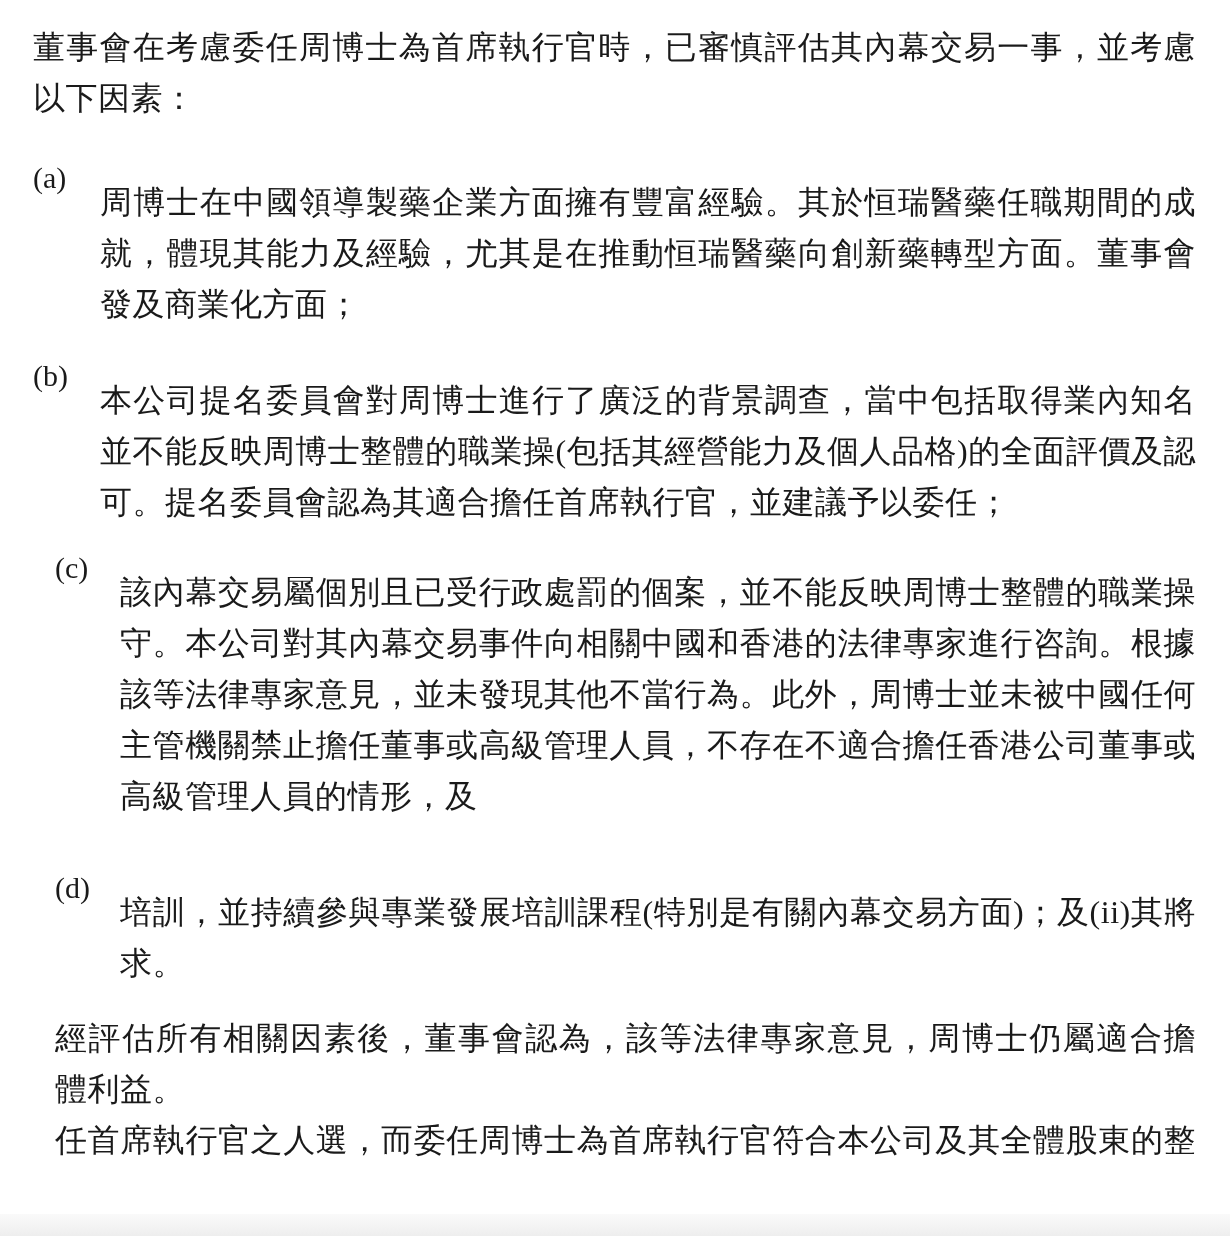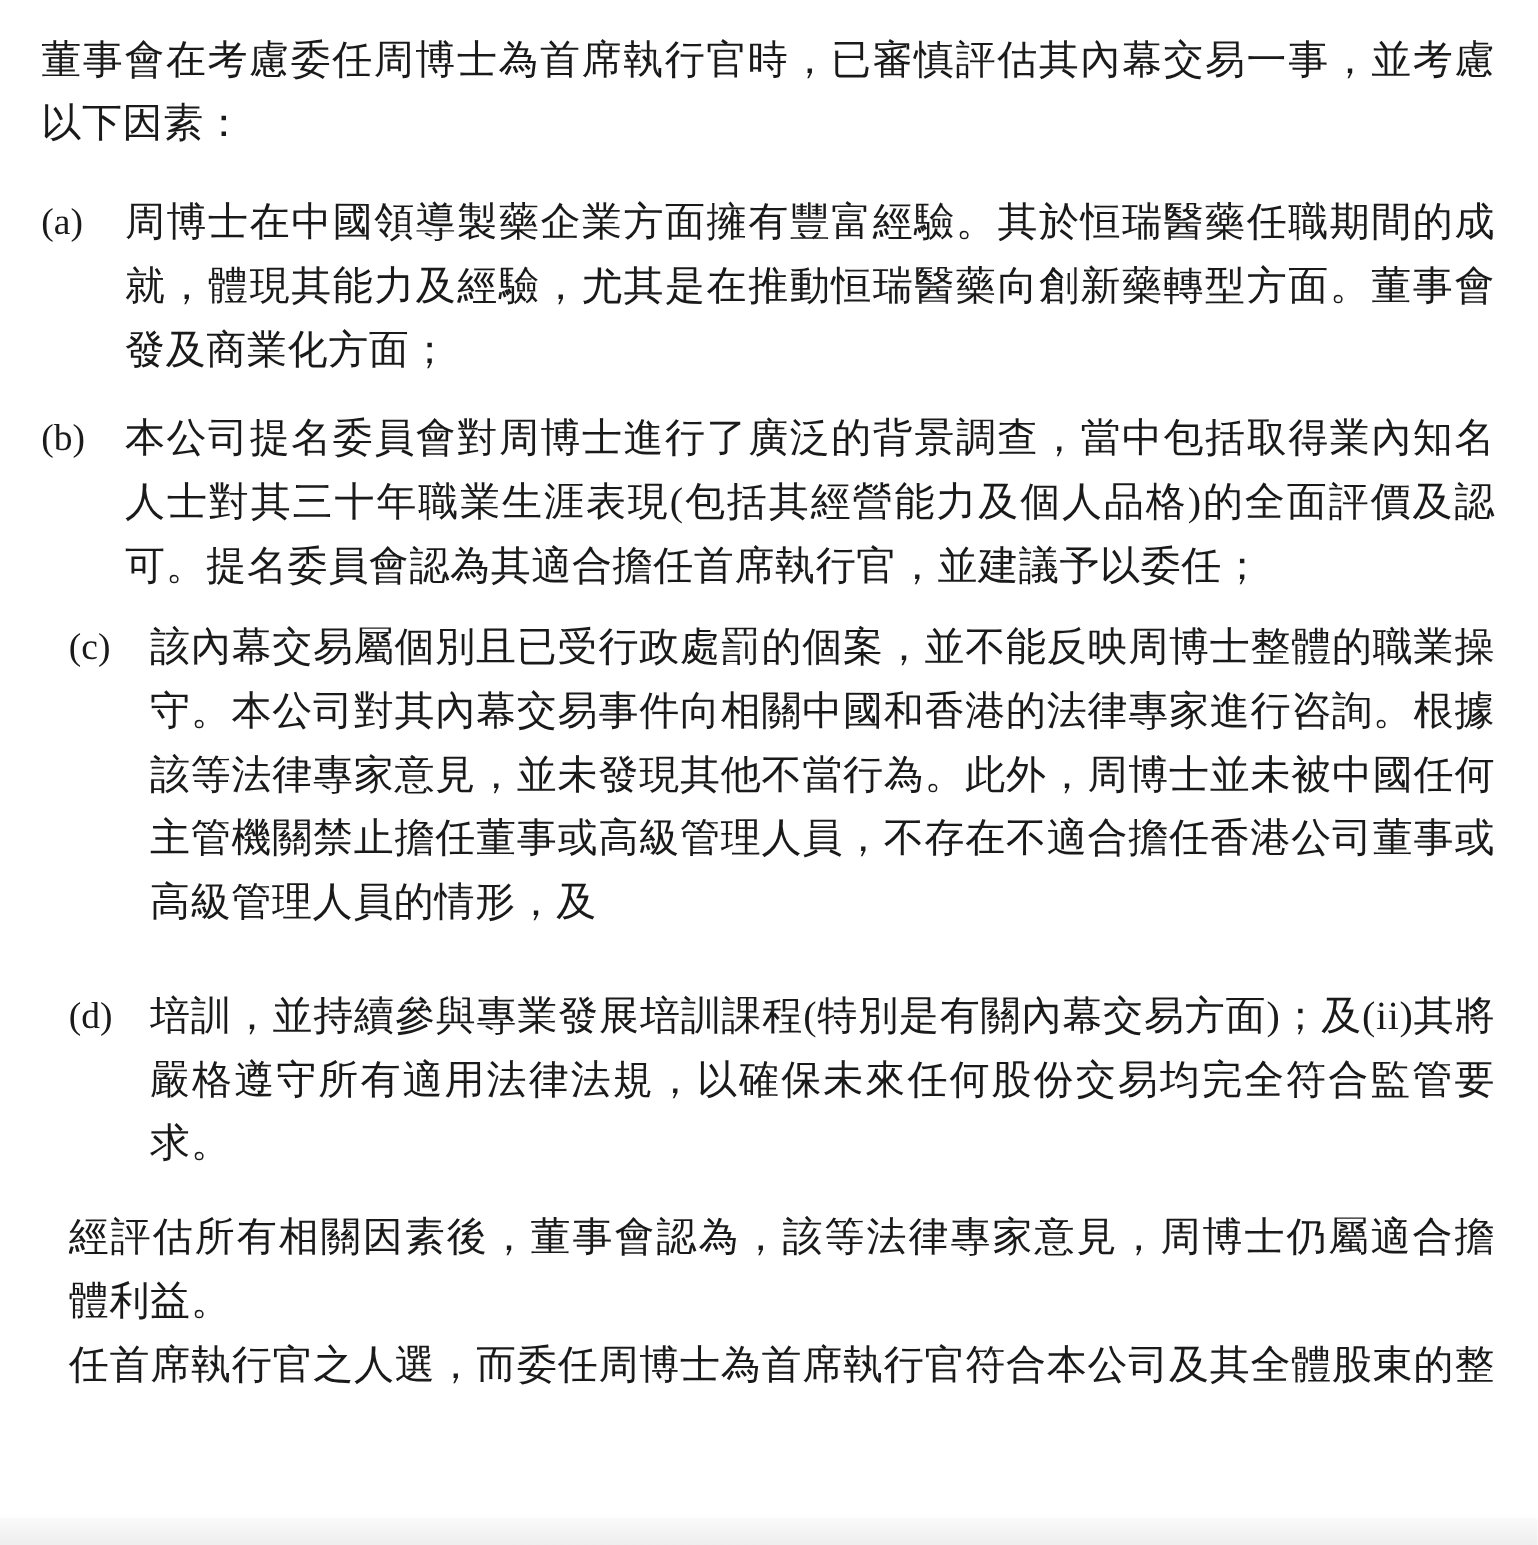--- a/index.html
+++ b/index.html
@@ -47,20 +47,21 @@
   }
   .item .label {
     flex: none;
     width: 67px;
     font-size: 30px;
     line-height: 51px;
   }
   .item .body {
     flex: 1 1 auto;
     min-width: 0;
+    margin-top: 25px;
   }
   .lvl2 {
     margin-left: 22px;
   }
   .lvl2 .label {
     width: 65px;
   }
   .gap-a { margin-top: 28px; }
   .gap-b { margin-top: 20px; }
   .gap-c { margin-top: 14px; }
@@ -95,41 +96,40 @@
         <div class="line fill">周博士在中國領導製藥企業方面擁有豐富經驗。其於恒瑞醫藥任職期間的成</div>
         <div class="line fill">就，體現其能力及經驗，尤其是在推動恒瑞醫藥向創新藥轉型方面。董事會</div>
         <div class="line">發及商業化方面；</div>
       </div>
     </div>
 
     <div class="para item gap-b">
       <div class="label">(b)</div>
       <div class="body">
         <div class="line fill">本公司提名委員會對周博士進行了廣泛的背景調查，當中包括取得業內知名</div>
-        <div class="line fill">人士對其三十年職業生涯表現(包括其經營能力及個人品格)的全面評價及認</div>
+        <div class="line fill">並不能反映周博士整體的職業操(包括其經營能力及個人品格)的全面評價及認</div>
         <div class="line">可。提名委員會認為其適合擔任首席執行官，並建議予以委任；</div>
       </div>
     </div>
 
     <div class="para item lvl2 gap-c">
       <div class="label">(c)</div>
       <div class="body">
         <div class="line fill">該內幕交易屬個別且已受行政處罰的個案，並不能反映周博士整體的職業操</div>
         <div class="line fill">守。本公司對其內幕交易事件向相關中國和香港的法律專家進行咨詢。根據</div>
         <div class="line fill">該等法律專家意見，並未發現其他不當行為。此外，周博士並未被中國任何</div>
         <div class="line fill">主管機關禁止擔任董事或高級管理人員，不存在不適合擔任香港公司董事或</div>
         <div class="line">高級管理人員的情形，及</div>
       </div>
     </div>
 
     <div class="para item lvl2 gap-d">
       <div class="label">(d)</div>
       <div class="body">
         <div class="line fill">培訓，並持續參與專業發展培訓課程(特別是有關內幕交易方面)；及(ii)其將</div>
-        <div class="line fill">嚴格遵守所有適用法律法規，以確保未來任何股份交易均完全符合監管要</div>
         <div class="line">求。</div>
       </div>
     </div>
 
     <div class="para conclusion gap-conclusion">
       <div class="line fill">經評估所有相關因素後，董事會認為，該等法律專家意見，周博士仍屬適合擔</div>
       <div class="line">體利益。</div>
       <div class="line fill">任首席執行官之人選，而委任周博士為首席執行官符合本公司及其全體股東的整</div>
     </div>
 

